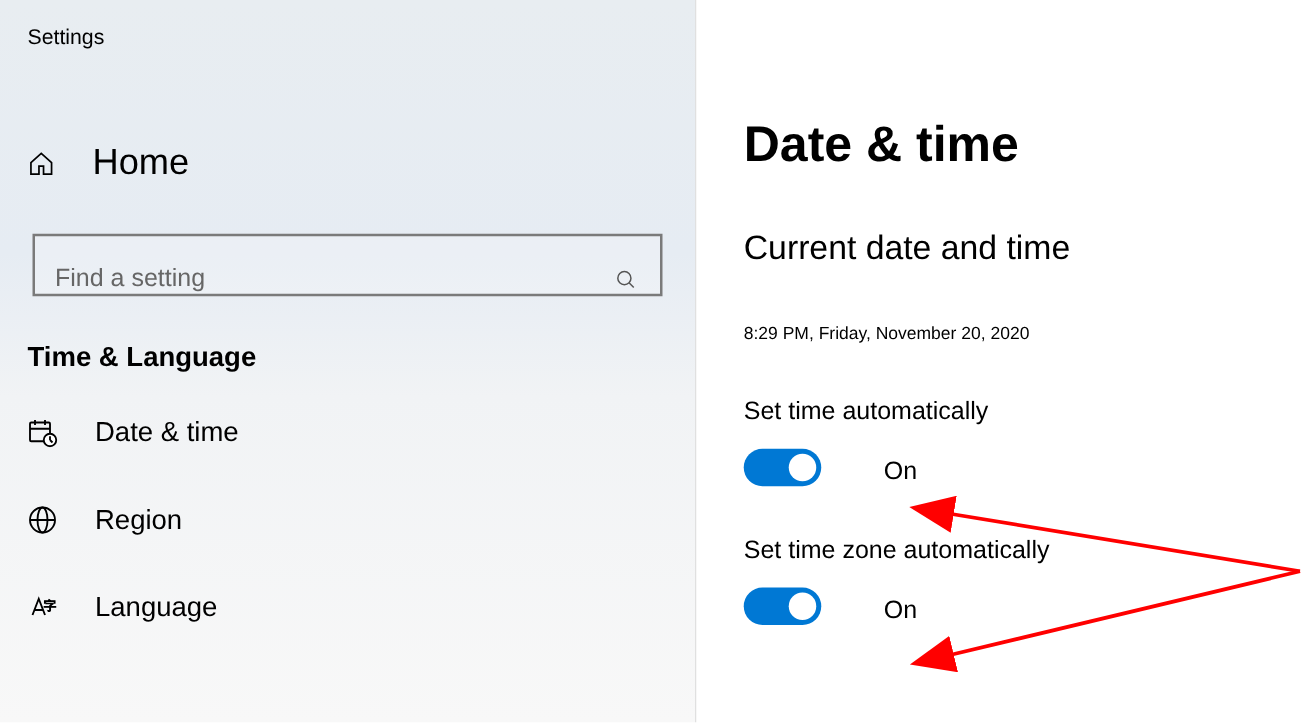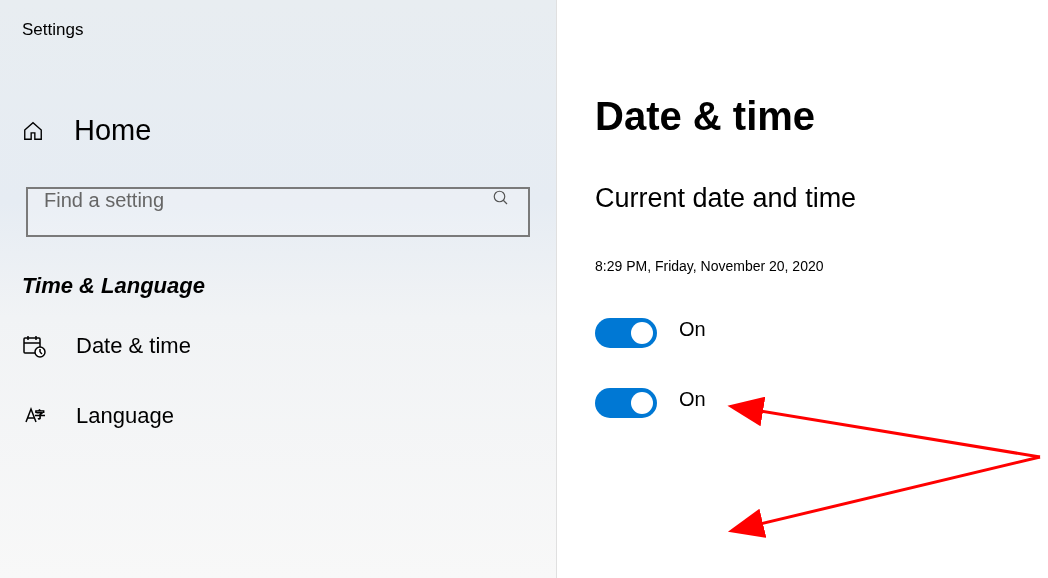--- a/index.html
+++ b/index.html
@@ -55,21 +55,21 @@
       font-size: 29px;
       color: #000;
       font-weight: 400;
     }
 
     .search-box {
       margin: 28px 26px 0 26px;
       border: 2px solid #7a7a7a;
       height: 50px;
       display: flex;
-      align-items: flex-start;
+      align-items: flex-end;
       padding: 0 16px;
       background: rgba(255,255,255,0.2);
     }
 
     .search-input {
       flex: 1;
       border: none;
       outline: none;
       background: transparent;
       font-size: 20px;
@@ -83,21 +83,20 @@
     .search-icon {
       width: 20px;
       height: 20px;
     }
 
     .category-heading {
       font-size: 22px;
       font-weight: 600;
       color: #000;
       padding: 36px 22px 12px 22px;
-      font-style: italic;
     }
 
     .nav-item {
       display: flex;
       align-items: center;
       padding: 22px 22px;
       cursor: pointer;
     }
 
     .nav-icon {
@@ -142,22 +141,23 @@
     }
 
     .setting-label {
       font-size: 20px;
       color: #000;
       margin-bottom: 18px;
     }
 
     .toggle-row {
       display: flex;
-      align-items: flex-start;
+      align-items: flex-end;
       margin-bottom: 40px;
+      gap: 28px;
     }
 
     .toggle {
       width: 62px;
       height: 30px;
       border-radius: 15px;
       background: #0078d4;
       position: relative;
       cursor: pointer;
       margin-right: 22px;
@@ -222,47 +222,59 @@
         <line x1="6" y1="2" x2="6" y2="6"></line>
         <line x1="14" y1="2" x2="14" y2="6"></line>
         <circle cx="18" cy="18" r="5" fill="#fff"></circle>
         <line x1="18" y1="15" x2="18" y2="18"></line>
         <line x1="18" y1="18" x2="20" y2="20"></line>
       </svg>
     </span>
     <span class="nav-label">Date &amp; time</span>
   </div>
 
+  <div class="nav-item">
+    <span class="nav-icon">
+      <svg viewBox="0 0 24 24" width="24" height="24" fill="none" stroke="#000" stroke-width="1.5">
+        <circle cx="12" cy="12" r="10"></circle>
+        <ellipse cx="12" cy="12" rx="4" ry="10"></ellipse>
+        <line x1="2" y1="12" x2="22" y2="12"></line>
+      </svg>
+    </span>
+    <span class="nav-label">Region</span>
+  </div>
 
   <div class="nav-item">
     <span class="nav-icon">
       <svg viewBox="0 0 24 24" width="24" height="24" fill="none" stroke="#000" stroke-width="1.5">
         <path d="M4 18 L9 5 L14 18"></path>
         <line x1="5.5" y1="14" x2="12.5" y2="14"></line>
         <text x="13" y="14" font-size="10" stroke-width="0.8" fill="#000">字</text>
       </svg>
     </span>
     <span class="nav-label">Language</span>
   </div>
 </div>
 
 <div class="main">
   <h1 class="page-title">Date &amp; time</h1>
 
   <h2 class="section-heading">Current date and time</h2>
 
   <div class="datetime-value">8:29 PM, Friday, November 20, 2020</div>
 
+  <div class="setting-label">Set time automatically</div>
   <div class="toggle-row">
     <div class="toggle">
       <div class="toggle-knob"></div>
     </div>
     <span class="toggle-state">On</span>
   </div>
 
+  <div class="setting-label">Set time zone automatically</div>
   <div class="toggle-row">
     <div class="toggle">
       <div class="toggle-knob"></div>
     </div>
     <span class="toggle-state">On</span>
   </div>
 </div>
 
 <svg class="annotation" width="1048" height="578">
   <defs>

